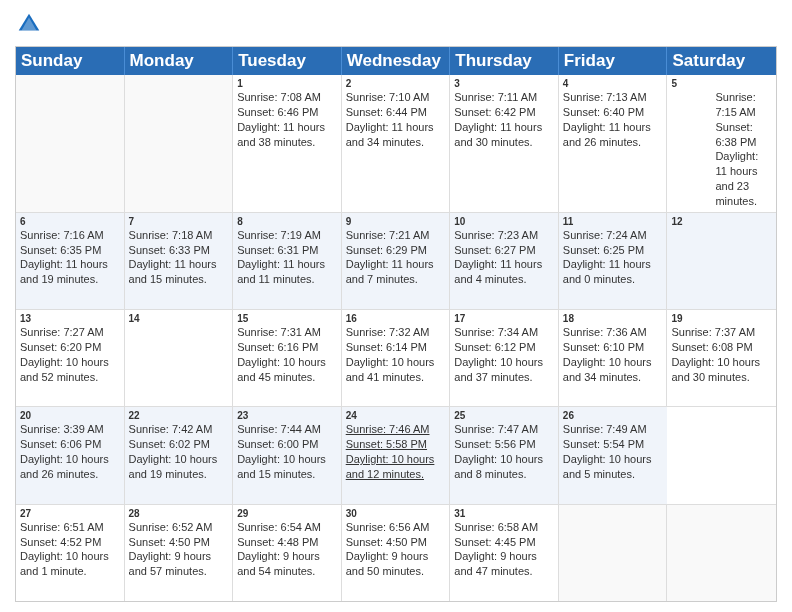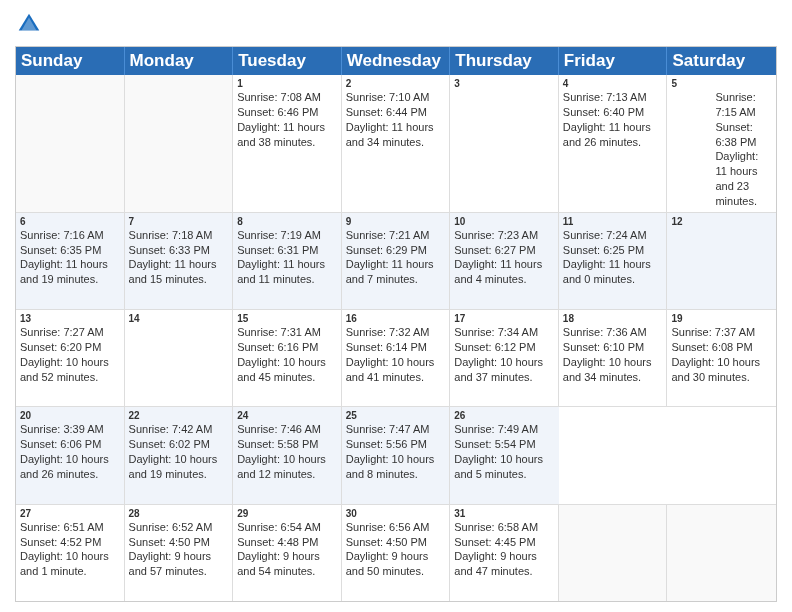--- a/index.html
+++ b/index.html
@@ -158,20 +158,23 @@
 Daylight: 11 hours and 38 minutes.</div>
           </div>
           <div class="cal-cell">
             <span class="day-num">2</span>
             <div class="day-info" style="white-space: pre-line;">Sunrise: 7:10 AM
 Sunset: 6:44 PM
 Daylight: 11 hours and 34 minutes.</div>
           </div>
           <div class="cal-cell">
             <span class="day-num">3</span>
+            <div class="day-info" style="white-space: pre-line;">Sunrise: 7:11 AM
+Sunset: 6:42 PM
+Daylight: 11 hours and 30 minutes.</div>
           </div>
           <div class="cal-cell">
             <span class="day-num">4</span>
             <div class="day-info" style="white-space: pre-line;">Sunrise: 7:13 AM
 Sunset: 6:40 PM
 Daylight: 11 hours and 26 minutes.</div>
           </div>
           <div class="cal-cell">
             <span class="day-num">5</span>
             <div class="day-info" style="white-space: pre-line; margin-left: 44px;">Sunrise: 7:15 AM
@@ -268,22 +271,28 @@
 Sunset: 6:06 PM
 Daylight: 10 hours and 26 minutes.</div>
           </div>
           <div class="cal-cell">
             <span class="day-num">22</span>
             <div class="day-info" style="white-space: pre-line;">Sunrise: 7:42 AM
 Sunset: 6:02 PM
 Daylight: 10 hours and 19 minutes.</div>
           </div>
           <div class="cal-cell">
+            <span class="day-num">23</span>
+            <div class="day-info" style="white-space: pre-line;">Sunrise: 7:44 AM
+Sunset: 6:00 PM
+Daylight: 10 hours and 15 minutes.</div>
+          </div>
+          <div class="cal-cell">
             <span class="day-num">24</span>
-            <div class="day-info" style="white-space: pre-line;">Sunrise: 7:46 AM
+            <div class="day-info" style="white-space: pre-line; text-decoration: underline;">Sunrise: 7:46 AM
 Sunset: 5:58 PM
 Daylight: 10 hours and 12 minutes.</div>
           </div>
           <div class="cal-cell">
             <span class="day-num">25</span>
             <div class="day-info" style="white-space: pre-line;">Sunrise: 7:47 AM
 Sunset: 5:56 PM
 Daylight: 10 hours and 8 minutes.</div>
           </div>
           <div class="cal-cell">

